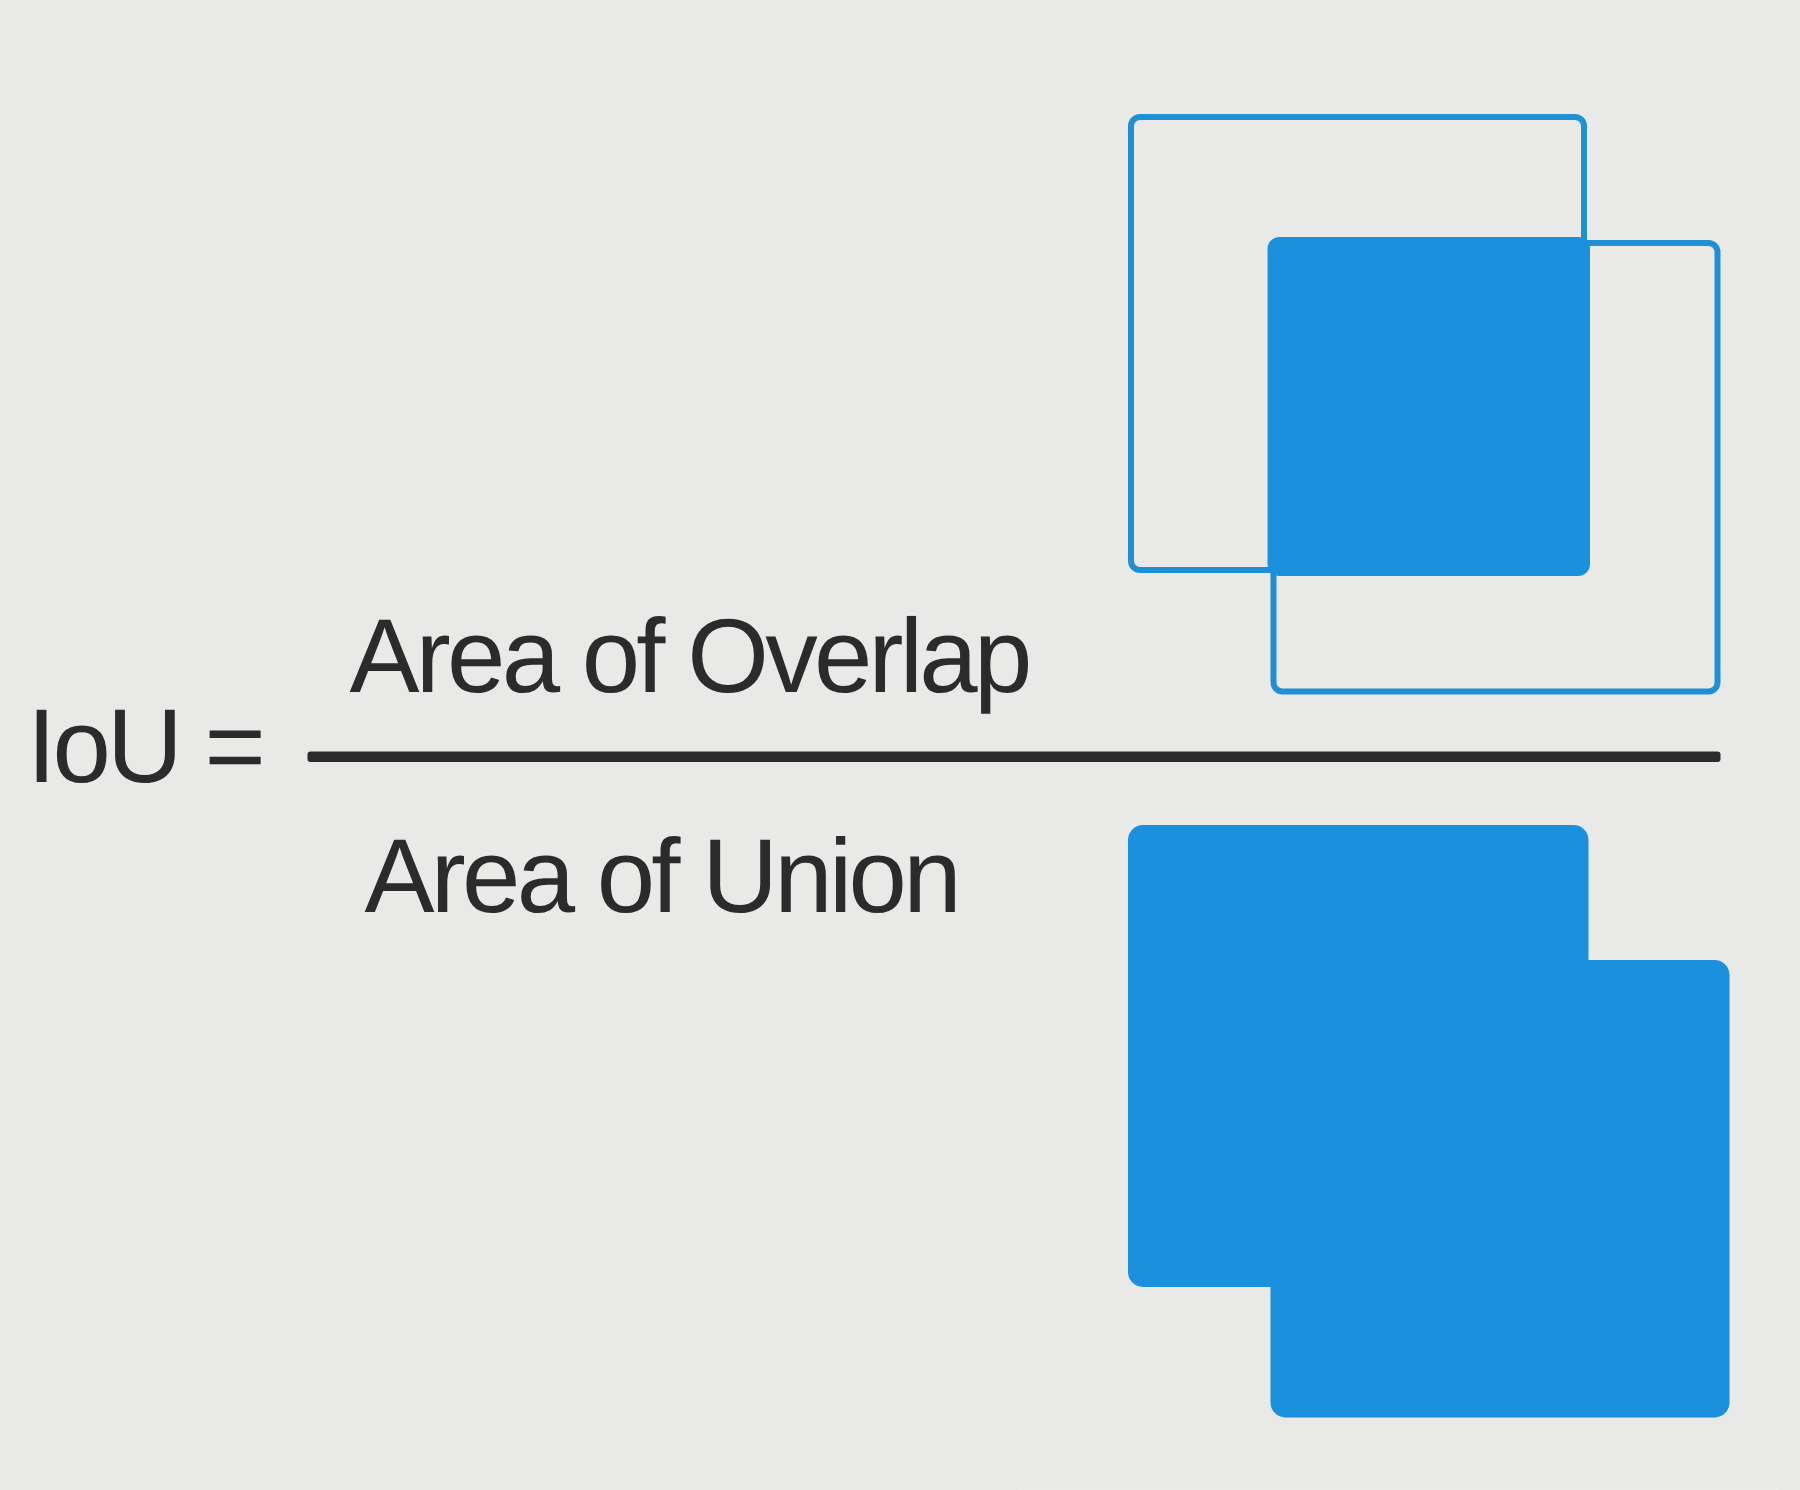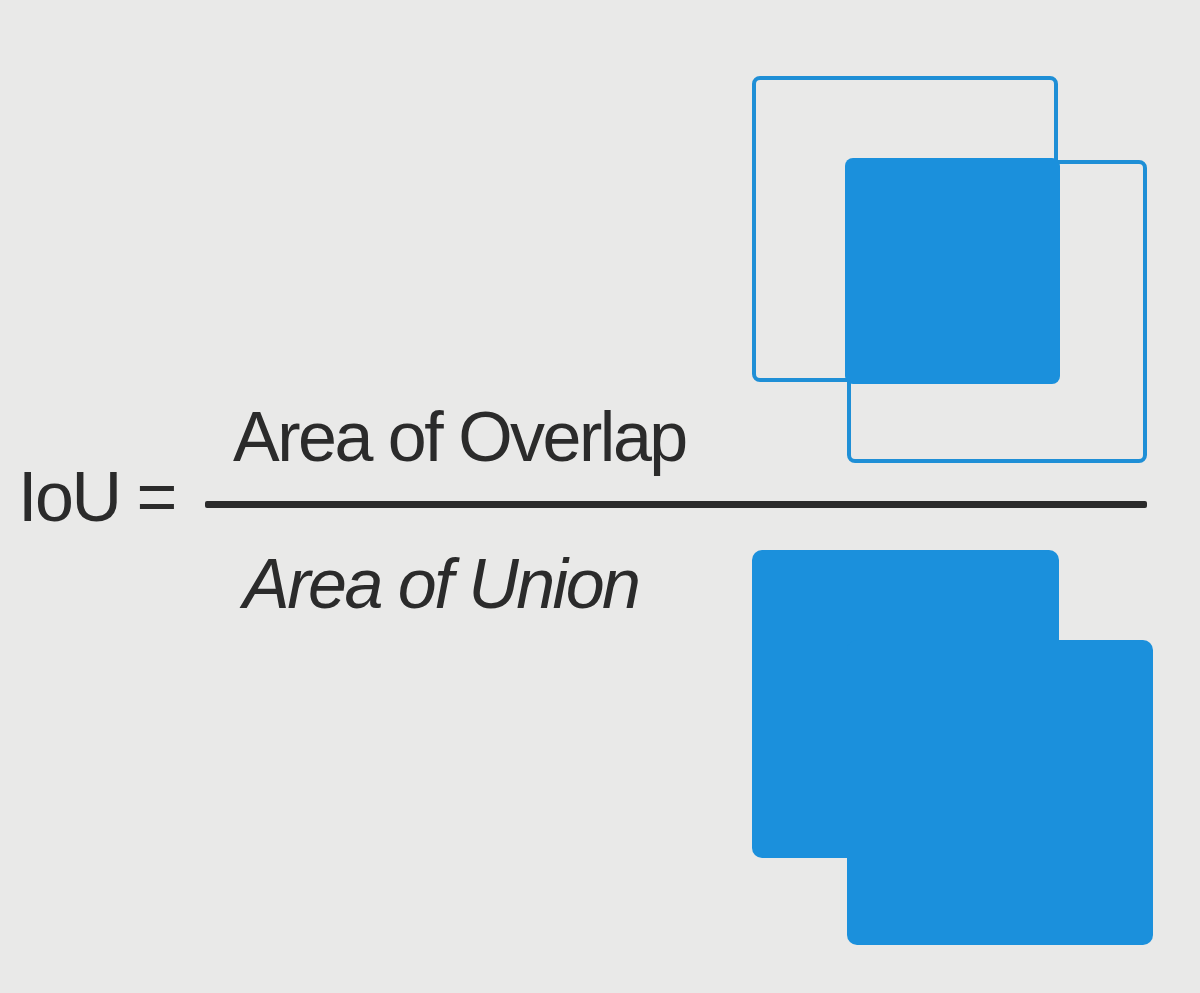--- a/index.html
+++ b/index.html
@@ -22,21 +22,21 @@
   .txt {
     position: absolute;
     color: var(--color-text);
     font-size: 70px;
     line-height: 1;
     letter-spacing: -2.5px;
     white-space: nowrap;
   }
   .iou-lhs        { left: 18px;  top: 462px; }
   .numerator      { left: 233px; top: 402px; }
-  .denominator    { left: 243px; top: 549px; font-style: italic; }
+  .denominator    { left: 243px; top: 549px; }
   .fraction-bar {
     position: absolute;
     left: 205px; top: 501px;
     width: 942px; height: 7px;
     background: var(--color-text);
     border-radius: 2px;
   }
   .box {
     position: absolute;
     border-radius: 8px;

